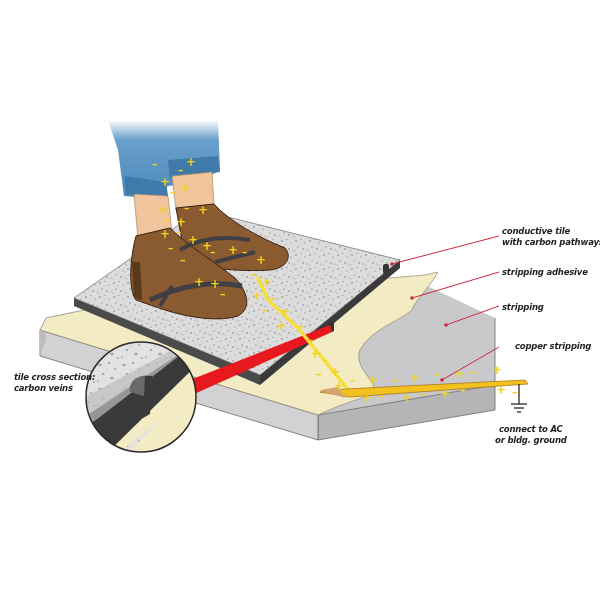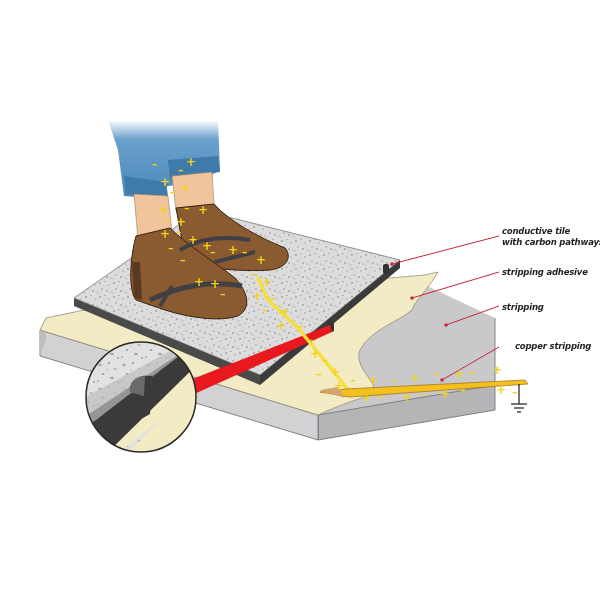--- a/index.html
+++ b/index.html
@@ -188,13 +188,21 @@
   </g>
 </svg>
 
   <div class="label lbl-tile">
     <div>conductive tile</div>
     <div>with carbon pathways</div>
   </div>
   <div class="label lbl-adhesive">stripping adhesive</div>
   <div class="label lbl-concrete">stripping</div>
   <div class="label lbl-copper">copper stripping</div>
+  <div class="label lbl-ground">
+    <div>connect to AC</div>
+    <div>or bldg. ground</div>
+  </div>
+  <div class="label lbl-section">
+    <div>tile cross section:</div>
+    <div>carbon veins</div>
+  </div>
 </div>
 
 </body></html>

